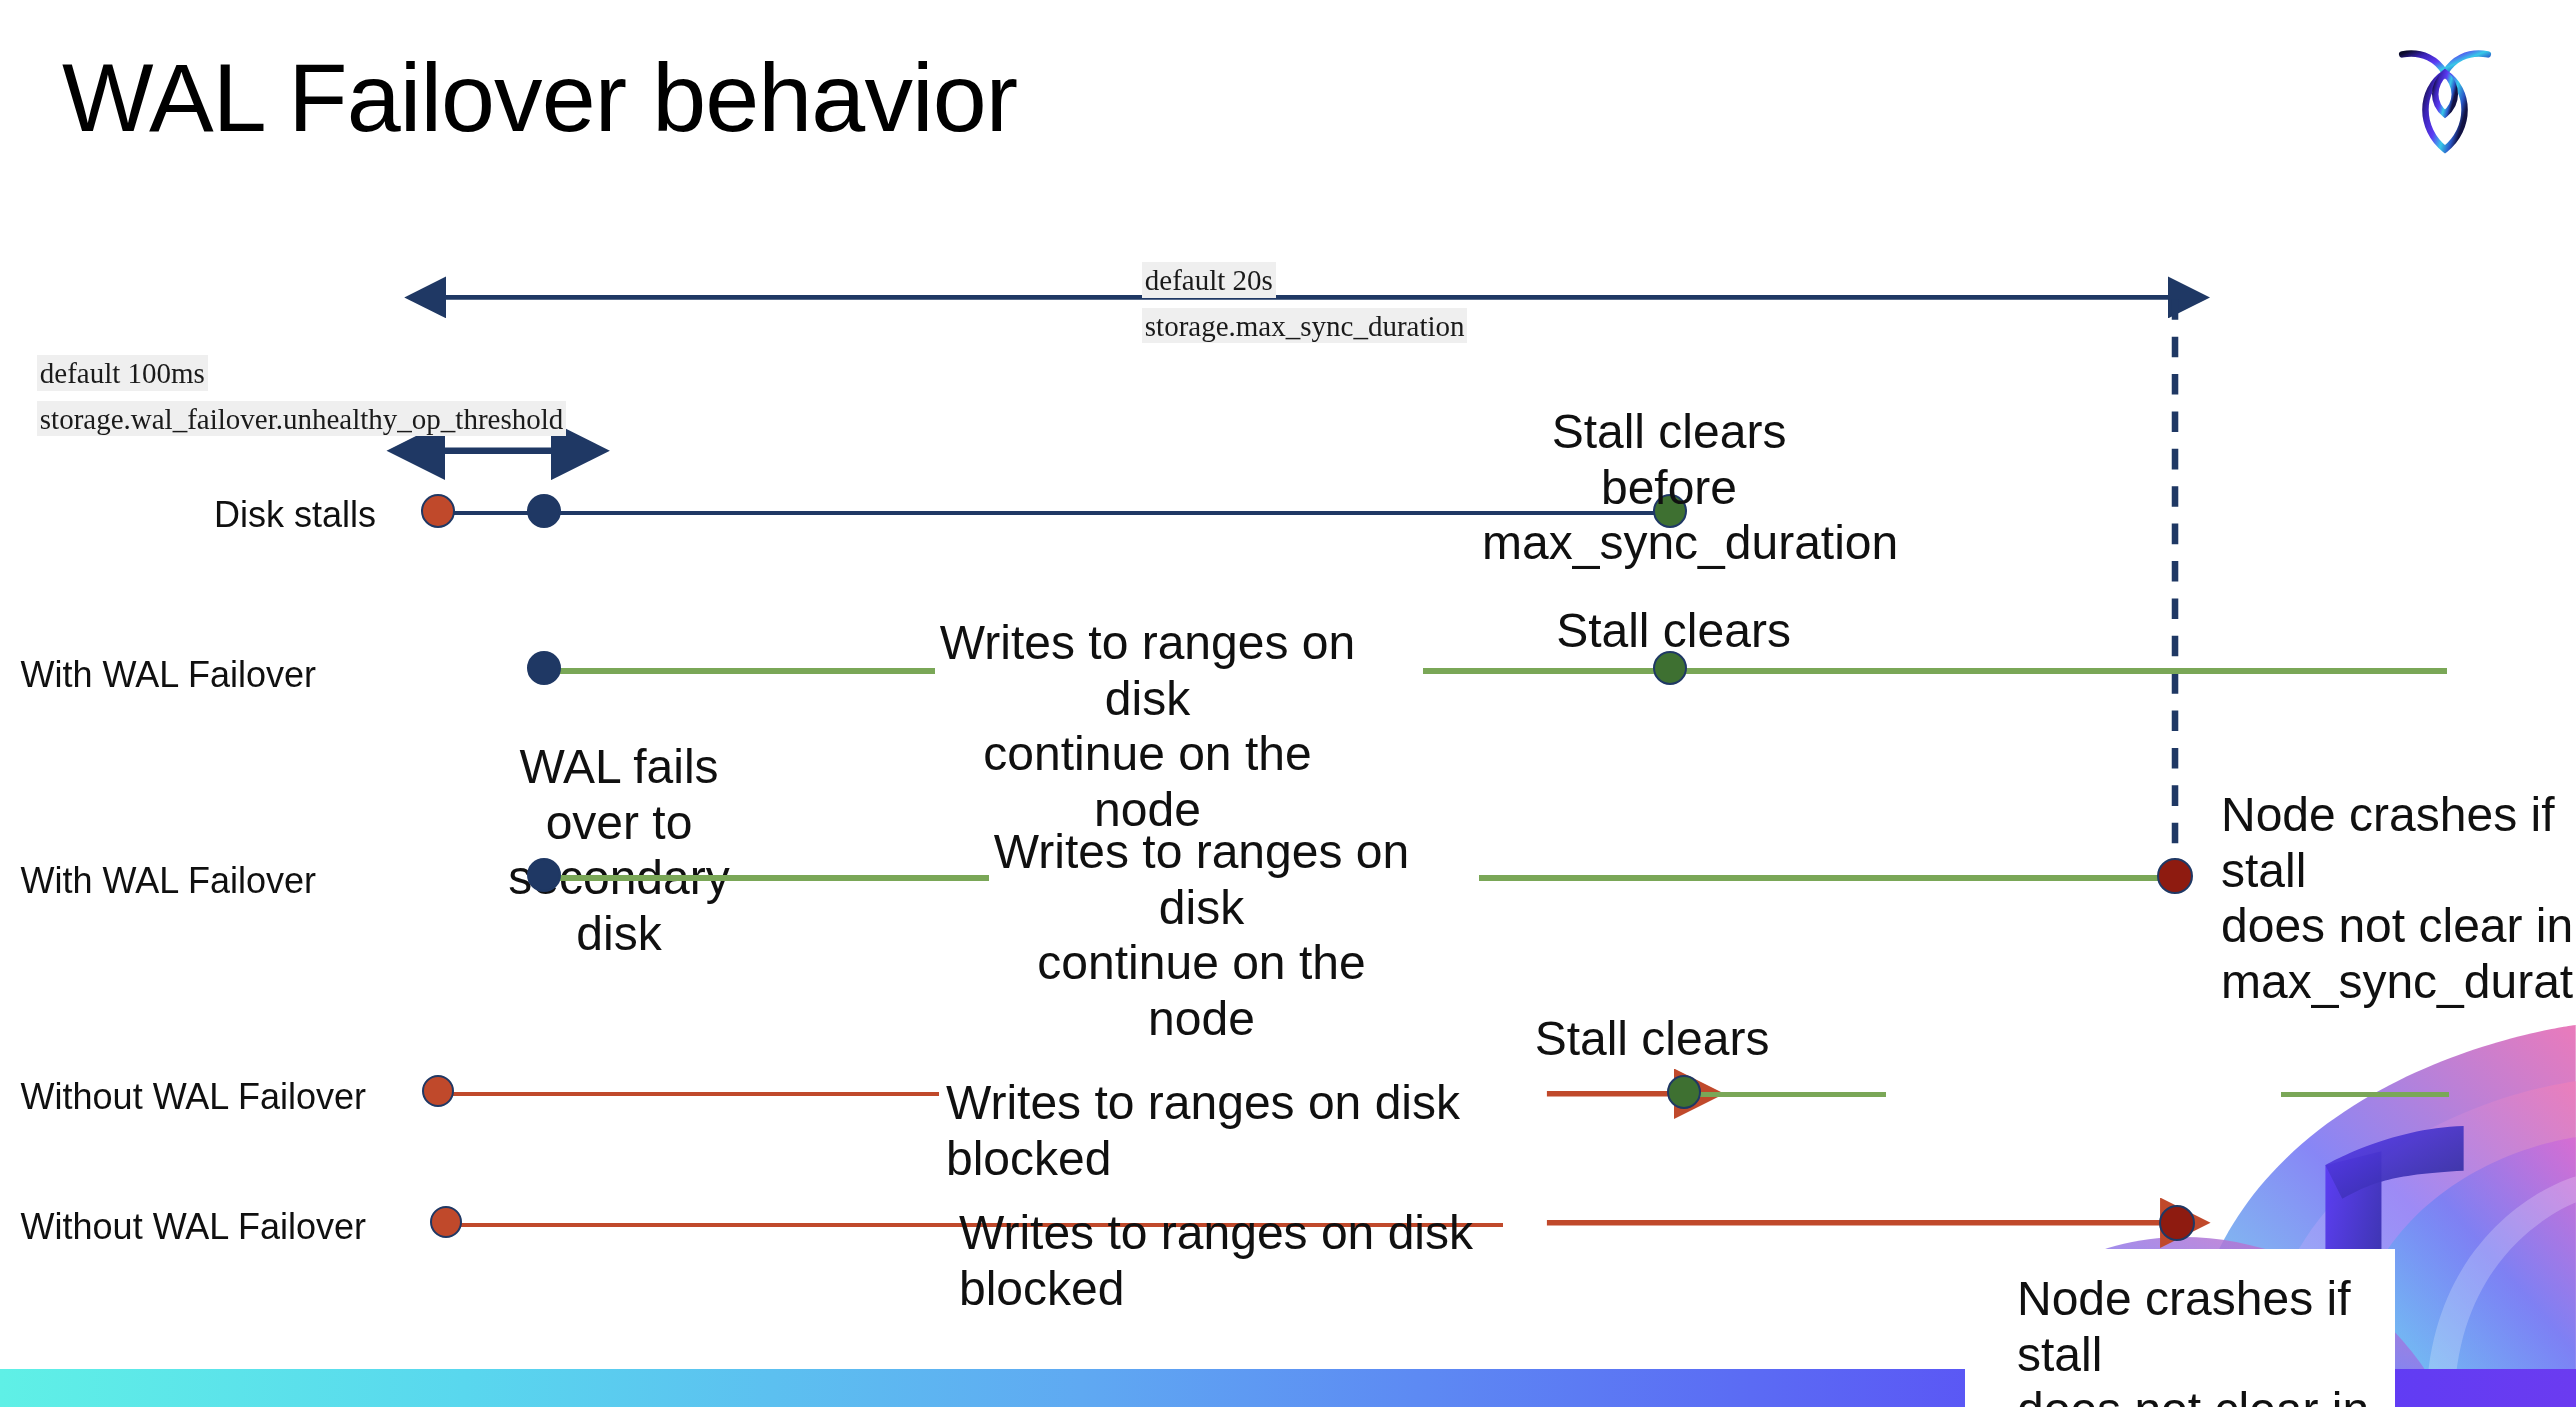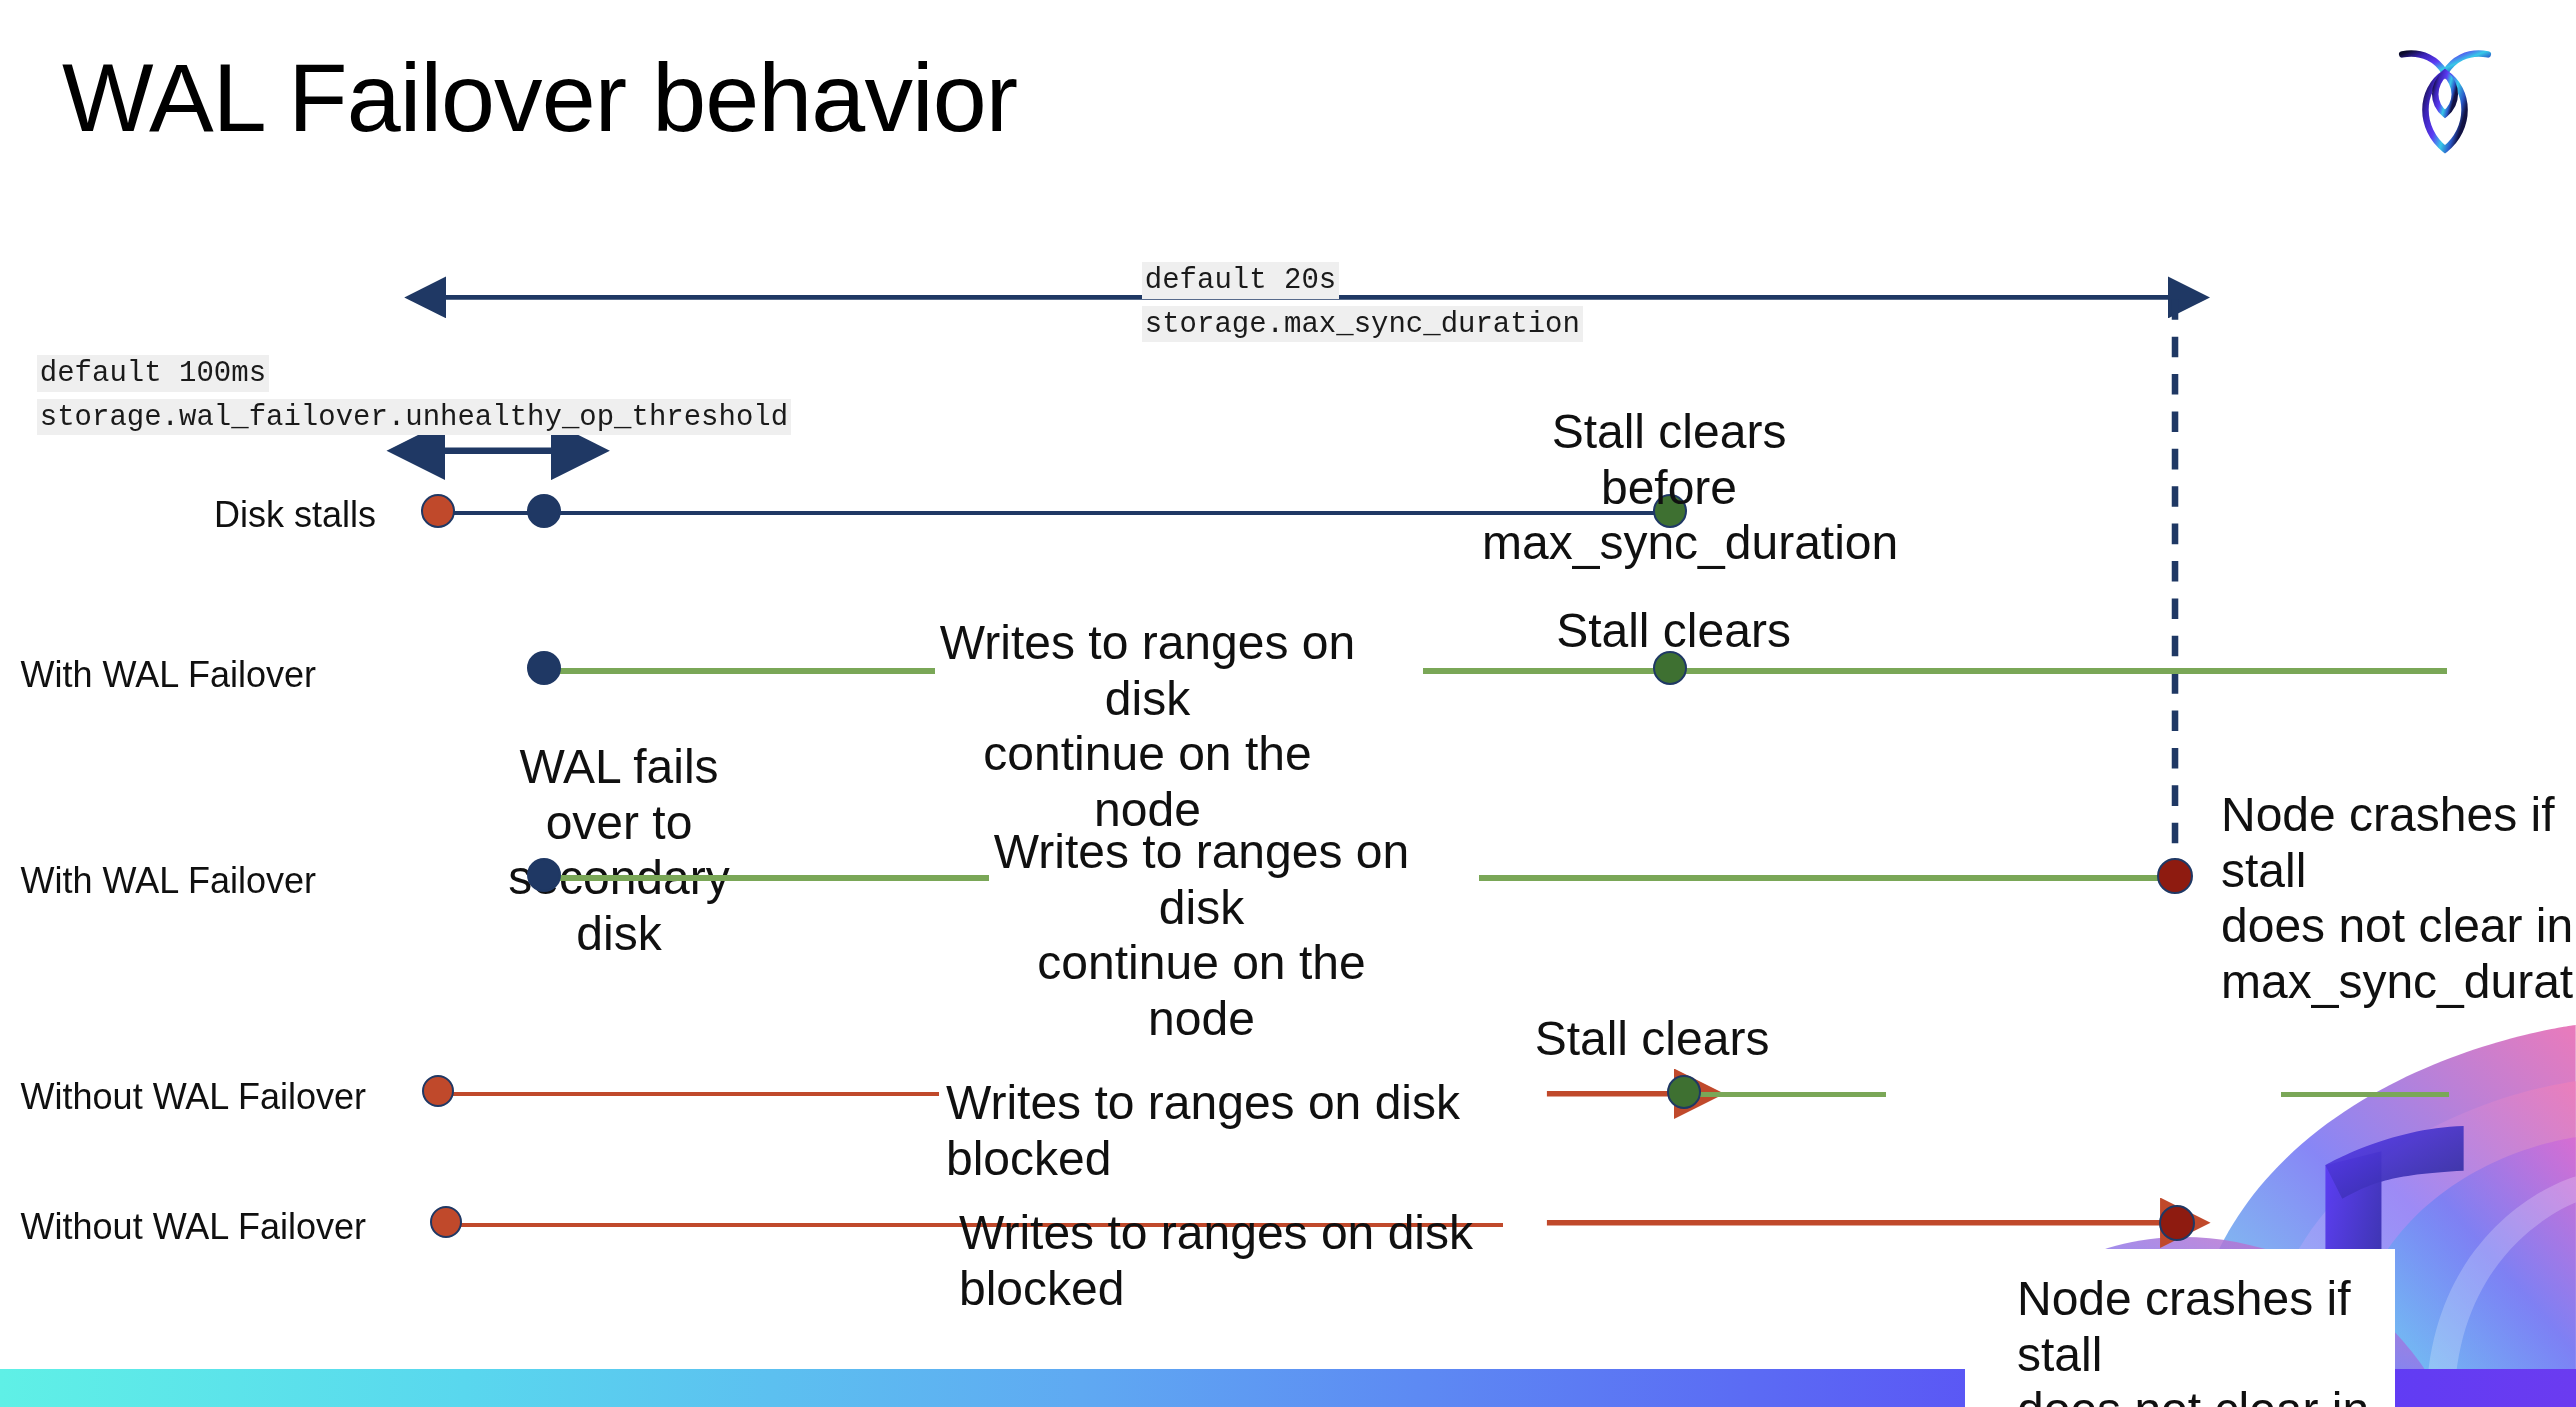--- a/index.html
+++ b/index.html
@@ -92,20 +92,21 @@
     position: absolute;
     font-family: "Liberation Mono", monospace;
     font-size: 29px;
     line-height: 1.5;
     color: #1a1a1a;
     white-space: nowrap;
   }
   .code span {
     background: #efefef;
     padding: 1.9px 2.8px;
+    font-family: Liberation Serif, serif;
   }
 
   
   .line {
     position: absolute;
     height: 0;
   }
   .line-navy  { border-top: 4.7px solid #1f3864; }
   .line-green { border-top: 6.5px solid #7aa757; }
   .line-red   { border-top: 4.7px solid #c0492b; }

